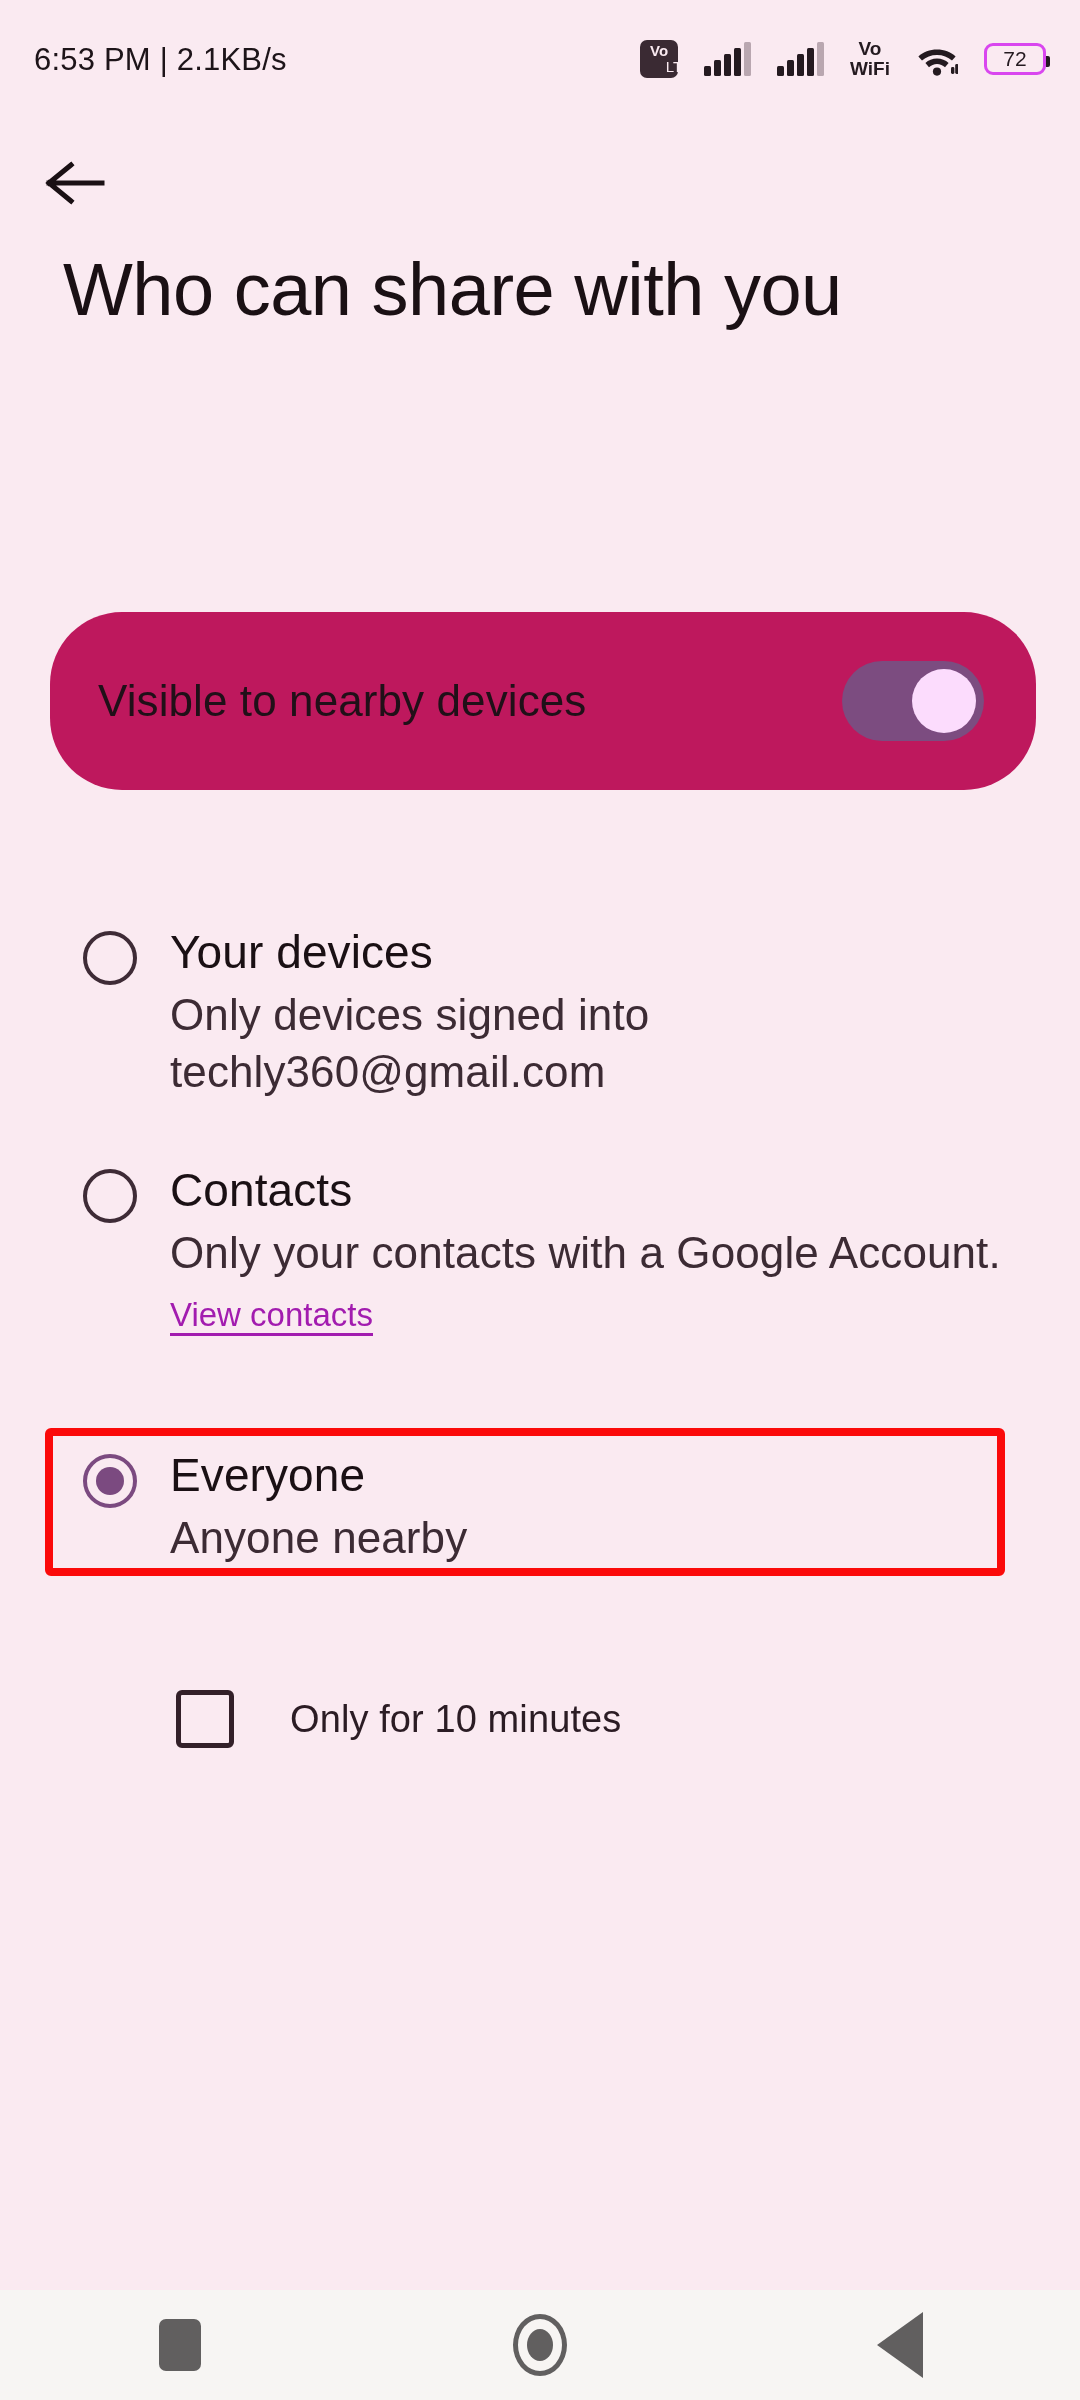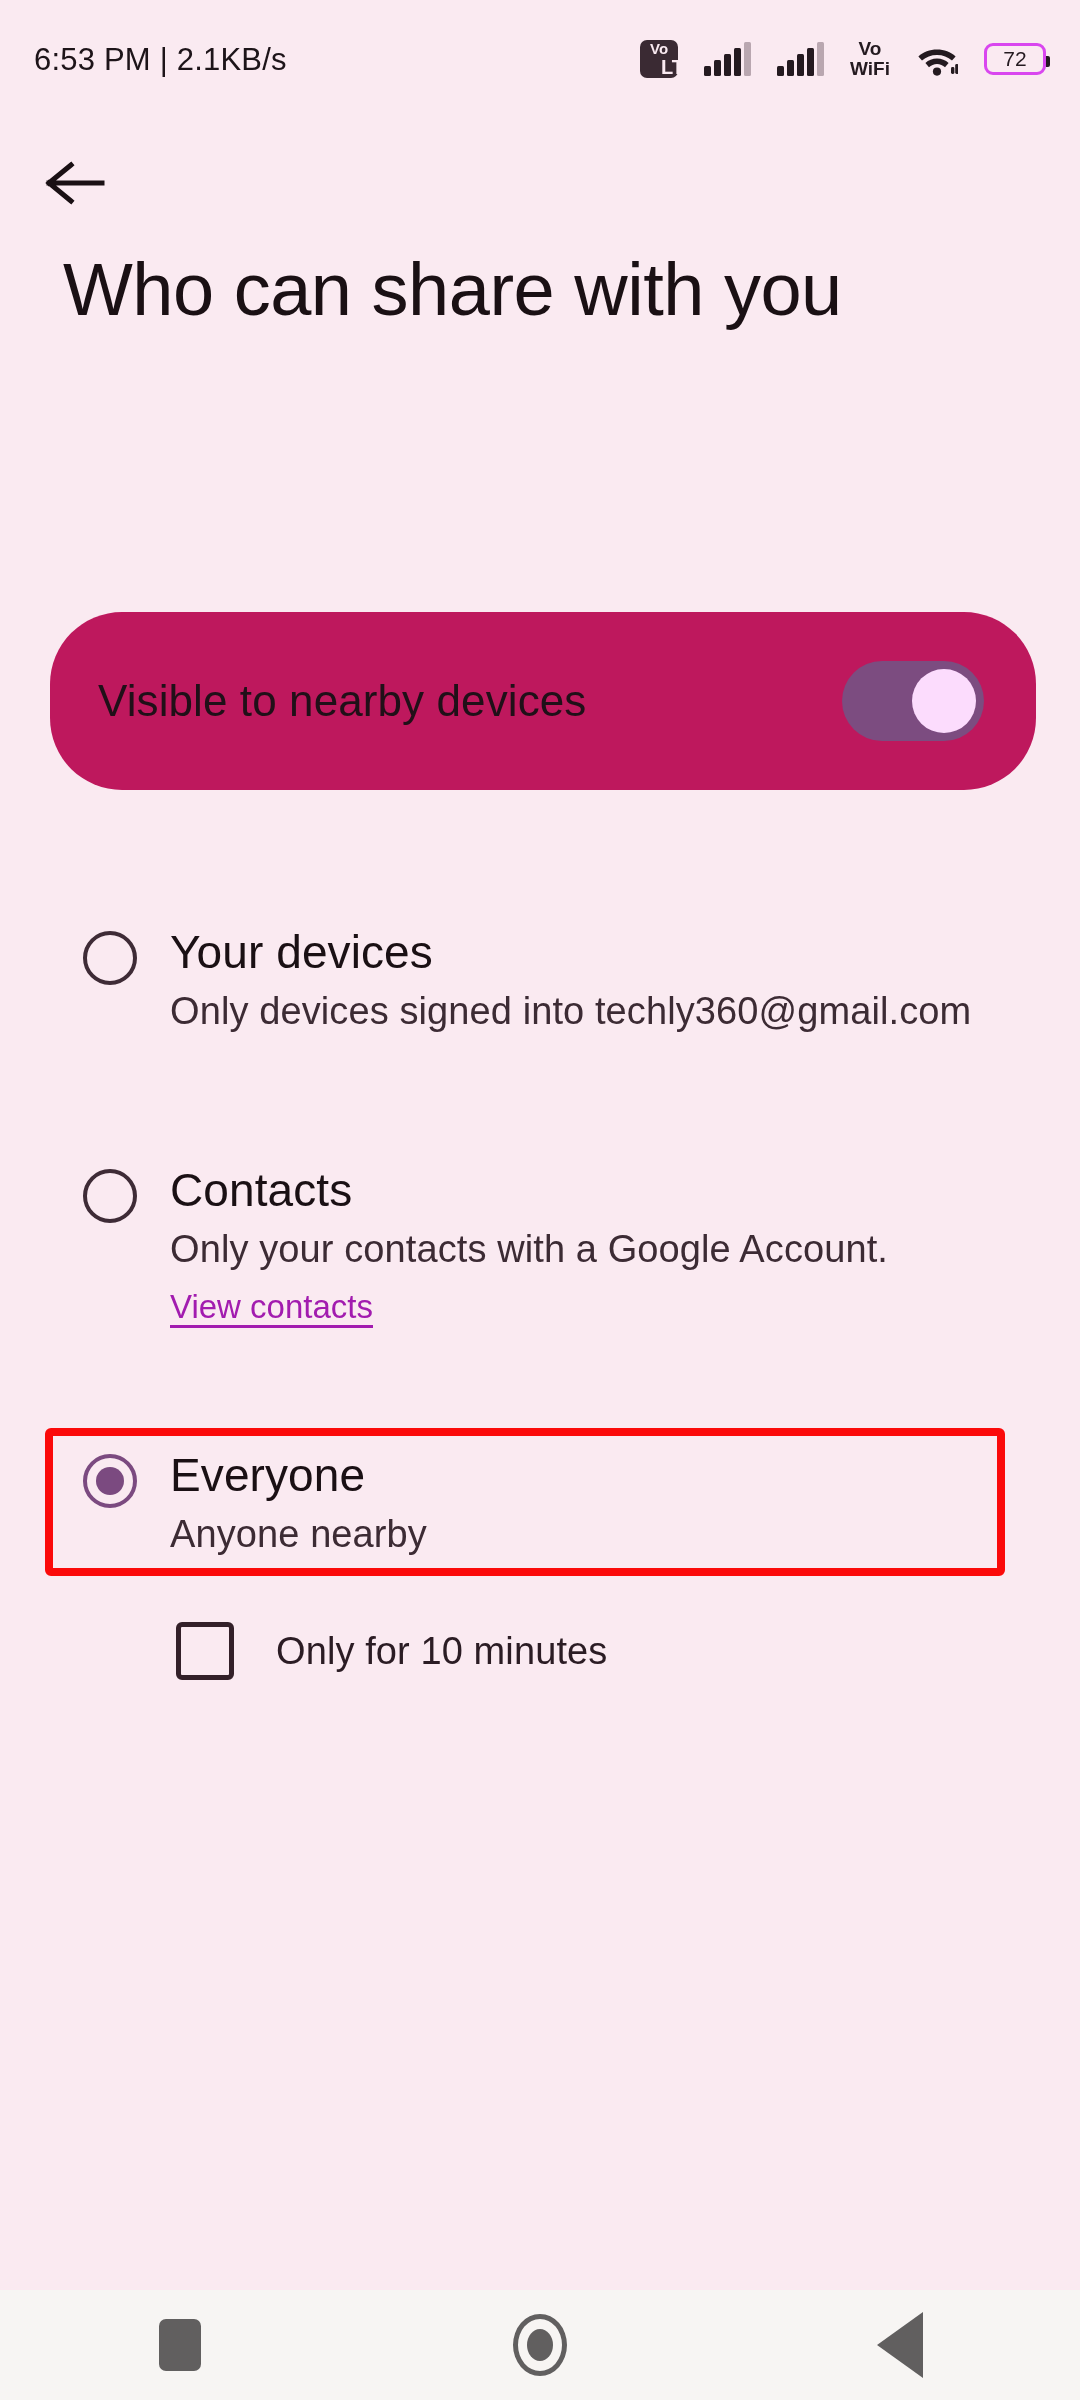--- a/index.html
+++ b/index.html
@@ -43,21 +43,21 @@
     background: #3a2a33;
     border-radius: 7px;
     display: flex;
     flex-direction: column;
     align-items: center;
     justify-content: center;
     color: #faeaf1;
     line-height: 1;
   }
   .volte-badge .l1 { font-size: 15px; font-weight: bold; }
-  .volte-badge .l2 { font-size: 20px; font-weight: bold; margin-top: 1px; margin-left: 40px; }
+  .volte-badge .l2 { font-size: 15px; font-weight: normal; margin-top: 1px; margin-left: 40px; }
 
   .signal {
     display: flex;
     align-items: flex-end;
     gap: 3px;
     height: 34px;
   }
   .signal i {
     display: block;
     width: 7px;
@@ -213,21 +213,21 @@
     background: #7b4a80;
   }
   .option-text { padding-top: 0; }
   .option-title {
     font-size: 46px;
     color: #1a1014;
     line-height: 1.2;
     letter-spacing: 0.1px;
   }
   .option-sub {
-    font-size: 38px;
+    font-size: 44px;
     color: #3c2b34;
     line-height: 1.28;
     margin-top: 7px;
     letter-spacing: 0.1px;
   }
   .option-link {
     font-size: 33px;
     color: #a21caf;
     text-decoration: underline;
     text-underline-offset: 7px;
@@ -250,24 +250,24 @@
     border: 8px solid #fb0a0a;
     border-radius: 6px;
     box-sizing: border-box;
     pointer-events: none;
   }
 
   
   .checkbox-row {
     position: absolute;
     left: 176px;
-    top: 1622px;
-    display: flex;
-    align-items: center;
-    gap: 42px;
+    top: 1690px;
+    display: flex;
+    align-items: center;
+    gap: 56px;
     cursor: pointer;
   }
   .checkbox {
     width: 58px; height: 58px;
     border: 5px solid #332029;
     border-radius: 6px;
     box-sizing: border-box;
     flex: none;
   }
   .checkbox-label {

